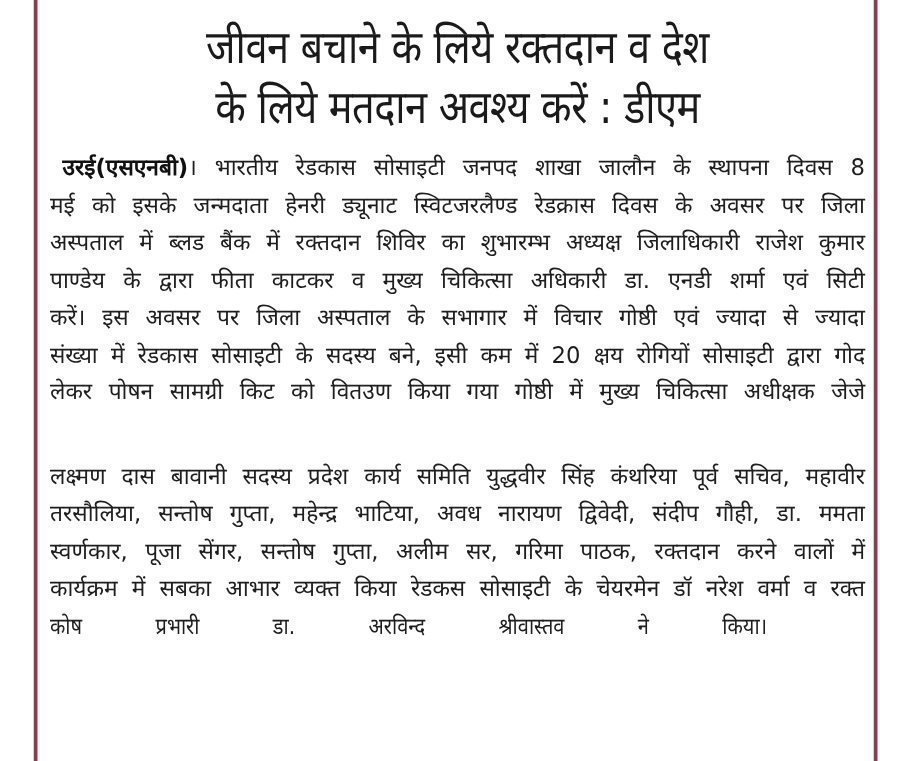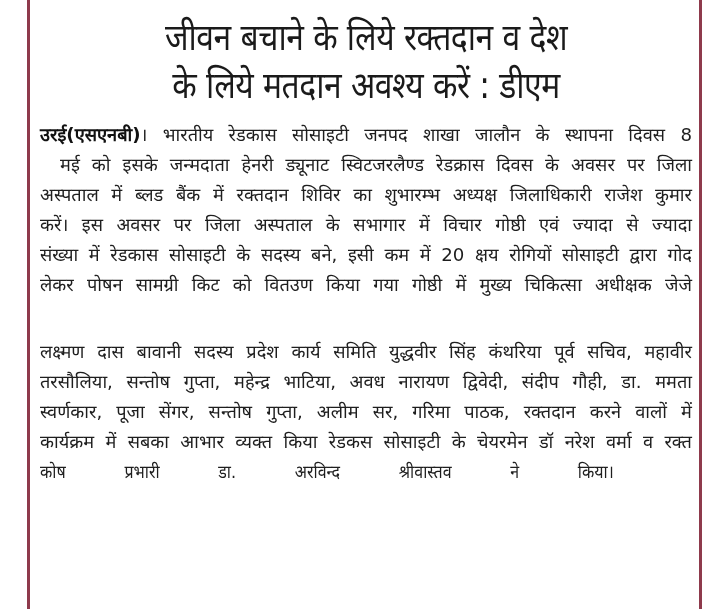--- a/index.html
+++ b/index.html
@@ -79,23 +79,24 @@
 <div class="cutoff-top"></div>
 
 <div class="clip-frame"></div>
 
 <h1 class="headline">
   <span class="headline-line">जीवन बचाने के लिये रक्तदान व देश</span>
   <span class="headline-line">के लिये मतदान अवश्य करें : डीएम</span>
 </h1>
 
 <div class="article-body">
-  <span class="body-line" style="transform: scaleX(1);"><span class="dateline">उरई(एसएनबी)</span><span>। भारतीय रेडकास सोसाइटी जनपद शाखा जालौन के स्थापना दिवस 8</span></span>
-  <span class="body-line" style="transform: scaleX(1); margin-left: 20px;">मई को इसके जन्मदाता हेनरी ड्यूनाट स्विटजरलैण्ड रेडक्रास दिवस के अवसर पर जिला</span>
+  <span class="body-line" style="transform: scaleX(1); margin-left: 10px;"><span class="dateline">उरई(एसएनबी)</span><span>। भारतीय रेडकास सोसाइटी जनपद शाखा जालौन के स्थापना दिवस 8</span></span>
+  <span class="body-line" style="transform: scaleX(1);">मई को इसके जन्मदाता हेनरी ड्यूनाट स्विटजरलैण्ड रेडक्रास दिवस के अवसर पर जिला</span>
   <span class="body-line" style="transform: scaleX(1);">अस्पताल में ब्लड बैंक में रक्तदान शिविर का शुभारम्भ अध्यक्ष जिलाधिकारी राजेश कुमार</span>
+  <span class="body-line" style="transform: scaleX(1);">पाण्डेय के द्वारा फीता काटकर व मुख्य चिकित्सा अधिकारी डा. एनडी शर्मा एवं सिटी</span>
   <span class="body-line" style="transform: scaleX(1);">करें। इस अवसर पर जिला अस्पताल के सभागार में विचार गोष्ठी एवं ज्यादा से ज्यादा</span>
   <span class="body-line" style="transform: scaleX(1);">संख्या में रेडकास सोसाइटी के सदस्य बने, इसी कम में 20 क्षय रोगियों सोसाइटी द्वारा गोद</span>
   <span class="body-line" style="transform: scaleX(1);">लेकर पोषन सामग्री किट को वितउण किया गया गोष्ठी में मुख्य चिकित्सा अधीक्षक जेजे</span>
   <span class="body-line" style="transform: scaleX(1); margin-top: 38px;">लक्ष्मण दास बावानी सदस्य प्रदेश कार्य समिति युद्धवीर सिंह कंथरिया पूर्व सचिव, महावीर</span>
   <span class="body-line" style="transform: scaleX(1); text-align: center;">तरसौलिया, सन्तोष गुप्ता, महेन्द्र भाटिया, अवध नारायण द्विवेदी, संदीप गौही, डा. ममता</span>
   <span class="body-line" style="transform: scaleX(1);">स्वर्णकार, पूजा सेंगर, सन्तोष गुप्ता, अलीम सर, गरिमा पाठक, रक्तदान करने वालों में</span>
   <span class="body-line" style="transform: scaleX(1);">कार्यक्रम में सबका आभार व्यक्त किया रेडकस सोसाइटी के चेयरमेन डॉ नरेश वर्मा व रक्त</span>
   <span class="body-line" style="transform: scaleX(0.88);">कोष प्रभारी डा. अरविन्द श्रीवास्तव ने किया।</span>
 </div>
 

